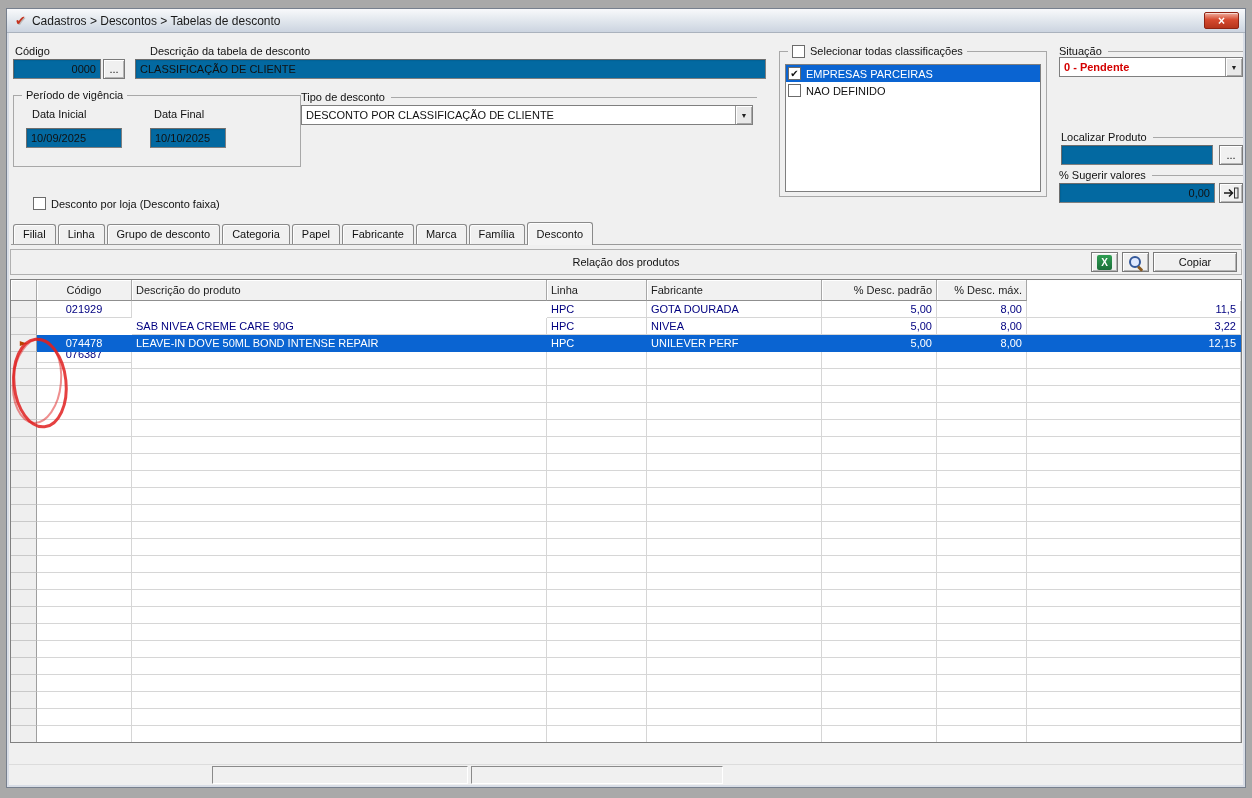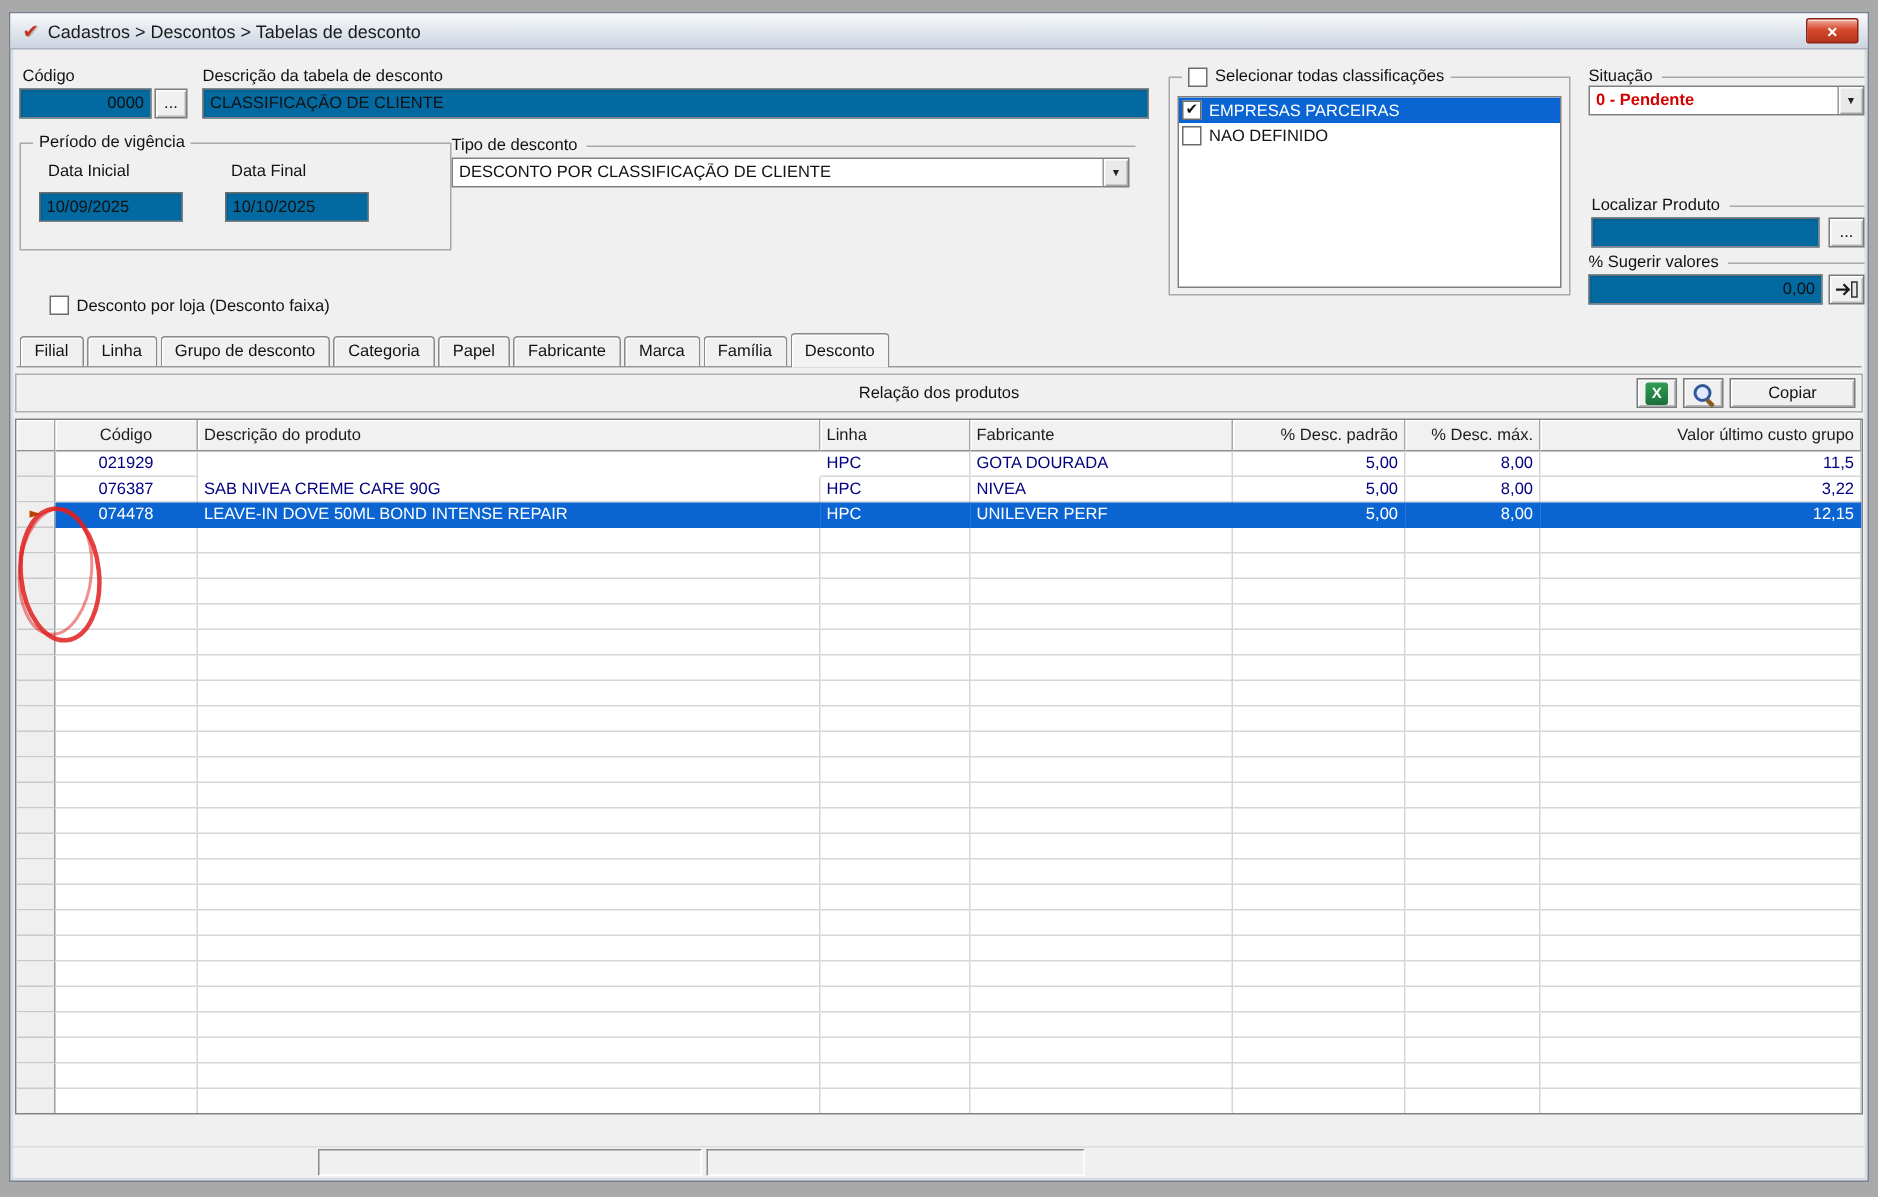--- a/index.html
+++ b/index.html
@@ -69,39 +69,39 @@
   .frame-cap {
     position:absolute; top:-8px; left:8px; background:#f0f0f0; padding:0 4px;
     white-space:nowrap; display:flex; align-items:center; gap:5px; line-height:14px;
   }
   .cap-line { position:absolute; display:flex; align-items:center; line-height:13px; }
   .cap-line::after { content:""; flex:1; border-top:1px solid #a8a8a8; margin-left:6px; }
   
   #lbl-codigo    { left:8px;  top:36px; }
   #inp-codigo    { left:6px;  top:50px; width:88px; }
   #btn-codigo    { left:96px; top:50px; width:22px; height:20px; }
-  #lbl-descricao { left:128px; top:36px; }
+  #lbl-descricao { left:143px; top:36px; }
   #inp-descricao { left:128px; top:50px; width:631px; }
 
   #grp-classif   { left:772px; top:42px; width:268px; height:146px; }
   #list-classif  {
     position:absolute; left:5px; top:12px; width:256px; height:128px;
     background:#fff; border:1px solid #7f7f7f; overflow:hidden;
   }
   .list-item { display:flex; align-items:center; gap:5px; height:17px; padding:0 2px; }
   .list-item.selected { background:var(--selection,#0a64d2); color:#fff; }
 
   #cap-situacao   { left:1052px; top:36px; width:184px; }
   #combo-situacao { left:1052px; top:48px; width:184px; }
 
   #fs-periodo { left:6px; top:86px; width:288px; height:72px; }
   #lbl-data-inicial { left:18px;  top:12px; }
   #inp-data-inicial { left:12px;  top:32px; width:96px; }
   #lbl-data-final   { left:140px; top:12px; }
-  #inp-data-final   { left:136px; top:32px; width:96px; }
+  #inp-data-final   { left:136px; top:32px; width:76px; }
 
   #cap-tipo   { left:294px; top:82px; width:456px; }
   #combo-tipo { left:294px; top:96px; width:452px; }
 
   #cap-localizar { left:1054px; top:122px; width:182px; }
   #inp-localizar { left:1054px; top:136px; width:152px; }
   #btn-localizar { left:1212px; top:136px; width:24px; height:20px; }
 
   #cap-sugerir { left:1052px; top:160px; width:184px; }
   #inp-sugerir { left:1052px; top:174px; width:156px; }
@@ -312,36 +312,35 @@
 
   <div id="grid">
     <div class="grid-header">
         <div class="gh-cell sel-col"></div>
         <div class="gh-cell" style="width: 95px; text-align: center;">Código</div>
         <div class="gh-cell" style="width: 415px; text-align: left;">Descrição do produto</div>
         <div class="gh-cell" style="width: 100px; text-align: left;">Linha</div>
         <div class="gh-cell" style="width: 175px; text-align: left;">Fabricante</div>
         <div class="gh-cell" style="width: 115px; text-align: right;">% Desc. padrão</div>
         <div class="gh-cell" style="width: 90px; text-align: right;">% Desc. máx.</div>
-        <div class="gh-cell" style="flex: 1 1 0%; text-align: right;">Valor último custo grupo</div>
       </div>
     <div class="grid-body">
         <div class="g-row">
           <div class="g-cell sel-col"></div>
           <div class="g-cell" style="width: 95px; text-align: center;">021929</div>
           <div class="g-cell" style="width: 415px; text-align: left; margin-top: 32px;">LOCAO GOTA DOURADA ALHO C/100 ML</div>
           <div class="g-cell" style="width: 100px; text-align: left;">HPC</div>
           <div class="g-cell" style="width: 175px; text-align: left;">GOTA DOURADA</div>
           <div class="g-cell" style="width: 115px; text-align: right;">5,00</div>
           <div class="g-cell" style="width: 90px; text-align: right;">8,00</div>
           <div class="g-cell" style="flex: 1 1 0%; text-align: right;">11,5</div>
         </div>
         <div class="g-row">
           <div class="g-cell sel-col"></div>
-          <div class="g-cell" style="width: 95px; text-align: center;">076387</div>
+          <div class="g-cell" style="width: 95px; text-align: center; margin-top: 28px;">076387</div>
           <div class="g-cell" style="width: 415px; text-align: left;">SAB NIVEA CREME CARE 90G</div>
           <div class="g-cell" style="width: 100px; text-align: left;">HPC</div>
           <div class="g-cell" style="width: 175px; text-align: left;">NIVEA</div>
           <div class="g-cell" style="width: 115px; text-align: right;">5,00</div>
           <div class="g-cell" style="width: 90px; text-align: right;">8,00</div>
           <div class="g-cell" style="flex: 1 1 0%; text-align: right;">3,22</div>
         </div>
         <div class="g-row selected">
           <div class="g-cell sel-col">
             <span class="row-marker">►</span>

